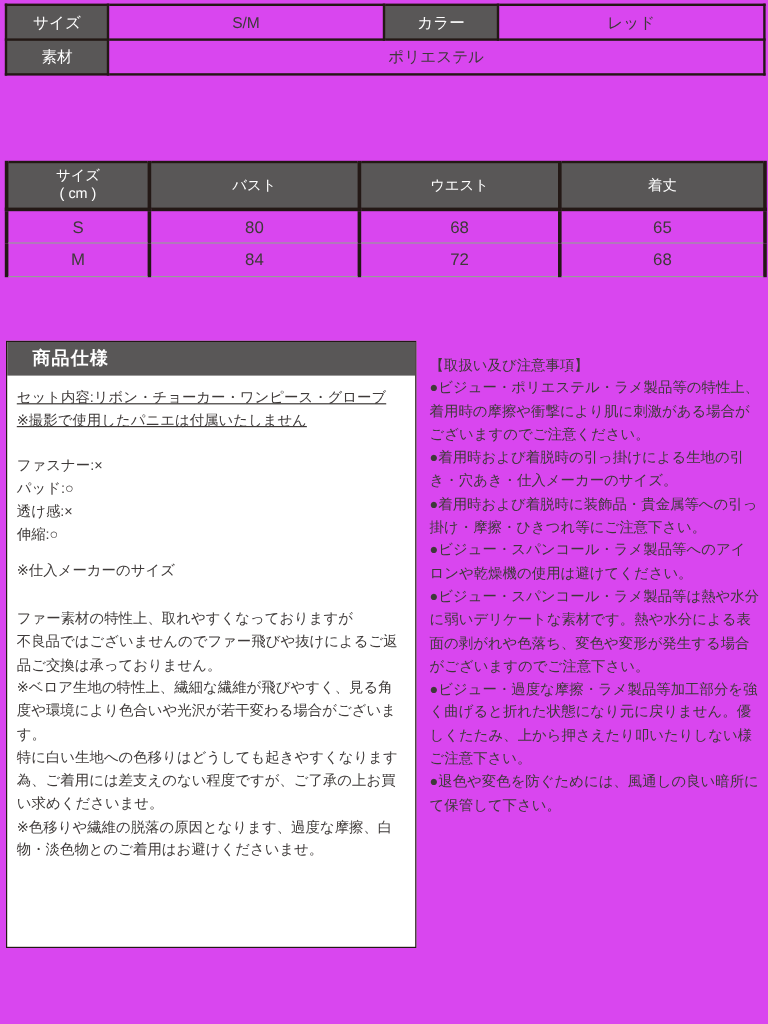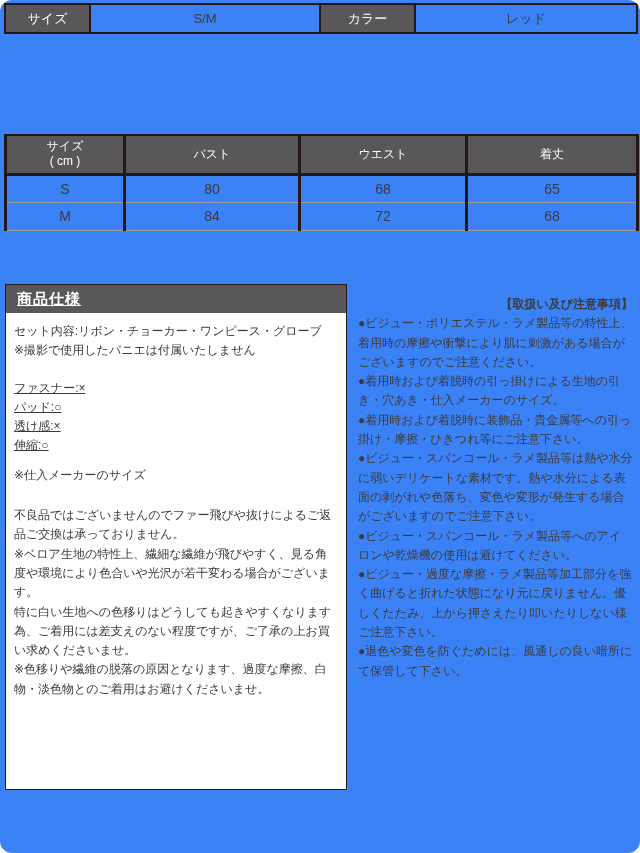--- a/index.html
+++ b/index.html
@@ -2,21 +2,21 @@
 <html><head>
 <meta charset="utf-8">
 <style>
   * { margin: 0; padding: 0; box-sizing: border-box; }
   html, body {
     width: 640px; height: 853px;
     background: #ffffff;
     font-family: "Liberation Sans", "DejaVu Sans", sans-serif;
     color: #3e3a39;
   }
-  .page { position: relative; width: 640px; height: 853px; background:#3b82f6; overflow:hidden;border-radius:12px; }
+  .page { position: relative; width: 640px; height: 853px; background:#d946ef; overflow:hidden; }
 
   
   table { border-collapse: collapse; }
   .t1 {
     position: absolute; left: 4px; top: 3px;
     width: 632px; table-layout: fixed;
   }
   .t1 td {
     border: 2px solid #231815;
     height: 29px;
@@ -53,61 +53,64 @@
   
   .spec-box {
     position: absolute; left: 5px; top: 284px;
     width: 342px; height: 506px;
     border: 1px solid #231815;
     background: #fff;
   }
   .spec-box-title {
     height: 28px; background: #595757; color: #fff;
     font-size: 15px; font-weight: bold;
-    line-height: 28px; padding-left: 11px;
+    line-height: 28px; padding-left: 21px;
     letter-spacing: 1px;
-    text-decoration: underline;
   }
   .spec-box-body {
     padding: 9px 8px 0 8px;
     font-size: 12px; line-height: 19.3px;
     word-break: break-all;
   }
-  .spec-set { margin-bottom: 18px; }
-  .spec-features { margin-bottom: 10px; text-decoration: underline; }
+  .spec-set { margin-bottom: 18px; text-decoration: underline; }
+  .spec-features { margin-bottom: 10px; }
   .spec-sizenote { margin-bottom: 21px; }
 
   
   .care-notes {
     position: absolute; left: 358px; top: 295px;
     width: 275px;
     font-size: 12px; line-height: 19.3px;
     word-break: break-all;
   }
-  .care-title { font-weight: bold; text-align: right; }
+  .care-title { font-weight: normal; }
   .line { min-height: 19.3px; }
 </style>
 </head>
 <body>
 
 <div class="page">
 
   <table class="t1">
     <colgroup>
       <col style="width:85px">
         <col style="width:230px">
         <col style="width:95px">
         <col style="width:222px">
     </colgroup>
     <tbody>
         <tr>
       <td class="hd">サイズ</td>
       <td>S/M</td>
       <td class="hd">カラー</td>
       <td>レッド</td>
+    </tr>
+    <tr>
+      <td class="hd">素材</td>
+      <td colspan="3">ポリエステル</td>
     </tr>
   </tbody>
     </table>
 
   <table class="t2">
     <colgroup>
       <col style="width:119px">
         <col style="width:175px">
         <col style="width:167px">
         <col style="width:171px">
@@ -147,32 +150,33 @@
         <div class="line">※撮影で使用したパニエは付属いたしません</div>
       </div>
       <div class="spec-features">
         <div class="line">ファスナー:×</div>
         <div class="line">パッド:○</div>
         <div class="line">透け感:×</div>
         <div class="line">伸縮:○</div>
       </div>
       <div class="spec-sizenote line">※仕入メーカーのサイズ</div>
       <div>
+        <div class="line">ファー素材の特性上、取れやすくなっておりますが</div>
         <div class="line">不良品ではございませんのでファー飛びや抜けによるご返品ご交換は承っておりません。</div>
         <div class="line">※ベロア生地の特性上、繊細な繊維が飛びやすく、見る角度や環境により色合いや光沢が若干変わる場合がございます。</div>
         <div class="line">特に白い生地への色移りはどうしても起きやすくなります為、ご着用には差支えのない程度ですが、ご了承の上お買い求めくださいませ。</div>
         <div class="line">※色移りや繊維の脱落の原因となります、過度な摩擦、白物・淡色物とのご着用はお避けくださいませ。</div>
       </div>
     </div>
   </div>
 
   <div class="care-notes">
     <div class="care-title line">【取扱い及び注意事項】</div>
     <div class="line">●ビジュー・ポリエステル・ラメ製品等の特性上、着用時の摩擦や衝撃により肌に刺激がある場合がございますのでご注意ください。</div>
     <div class="line">●着用時および着脱時の引っ掛けによる生地の引き・穴あき・仕入メーカーのサイズ。</div>
     <div class="line">●着用時および着脱時に装飾品・貴金属等への引っ掛け・摩擦・ひきつれ等にご注意下さい。</div>
+    <div class="line">●ビジュー・スパンコール・ラメ製品等へのアイロンや乾燥機の使用は避けてください。</div>
     <div class="line">●ビジュー・スパンコール・ラメ製品等は熱や水分に弱いデリケートな素材です。熱や水分による表面の剥がれや色落ち、変色や変形が発生する場合がございますのでご注意下さい。</div>
-    <div class="line">●ビジュー・スパンコール・ラメ製品等へのアイロンや乾燥機の使用は避けてください。</div>
     <div class="line">●ビジュー・過度な摩擦・ラメ製品等加工部分を強く曲げると折れた状態になり元に戻りません。優しくたたみ、上から押さえたり叩いたりしない様ご注意下さい。</div>
     <div class="line">●退色や変色を防ぐためには、風通しの良い暗所にて保管して下さい。</div>
   </div>
 
 </div>
 
 </body></html>

